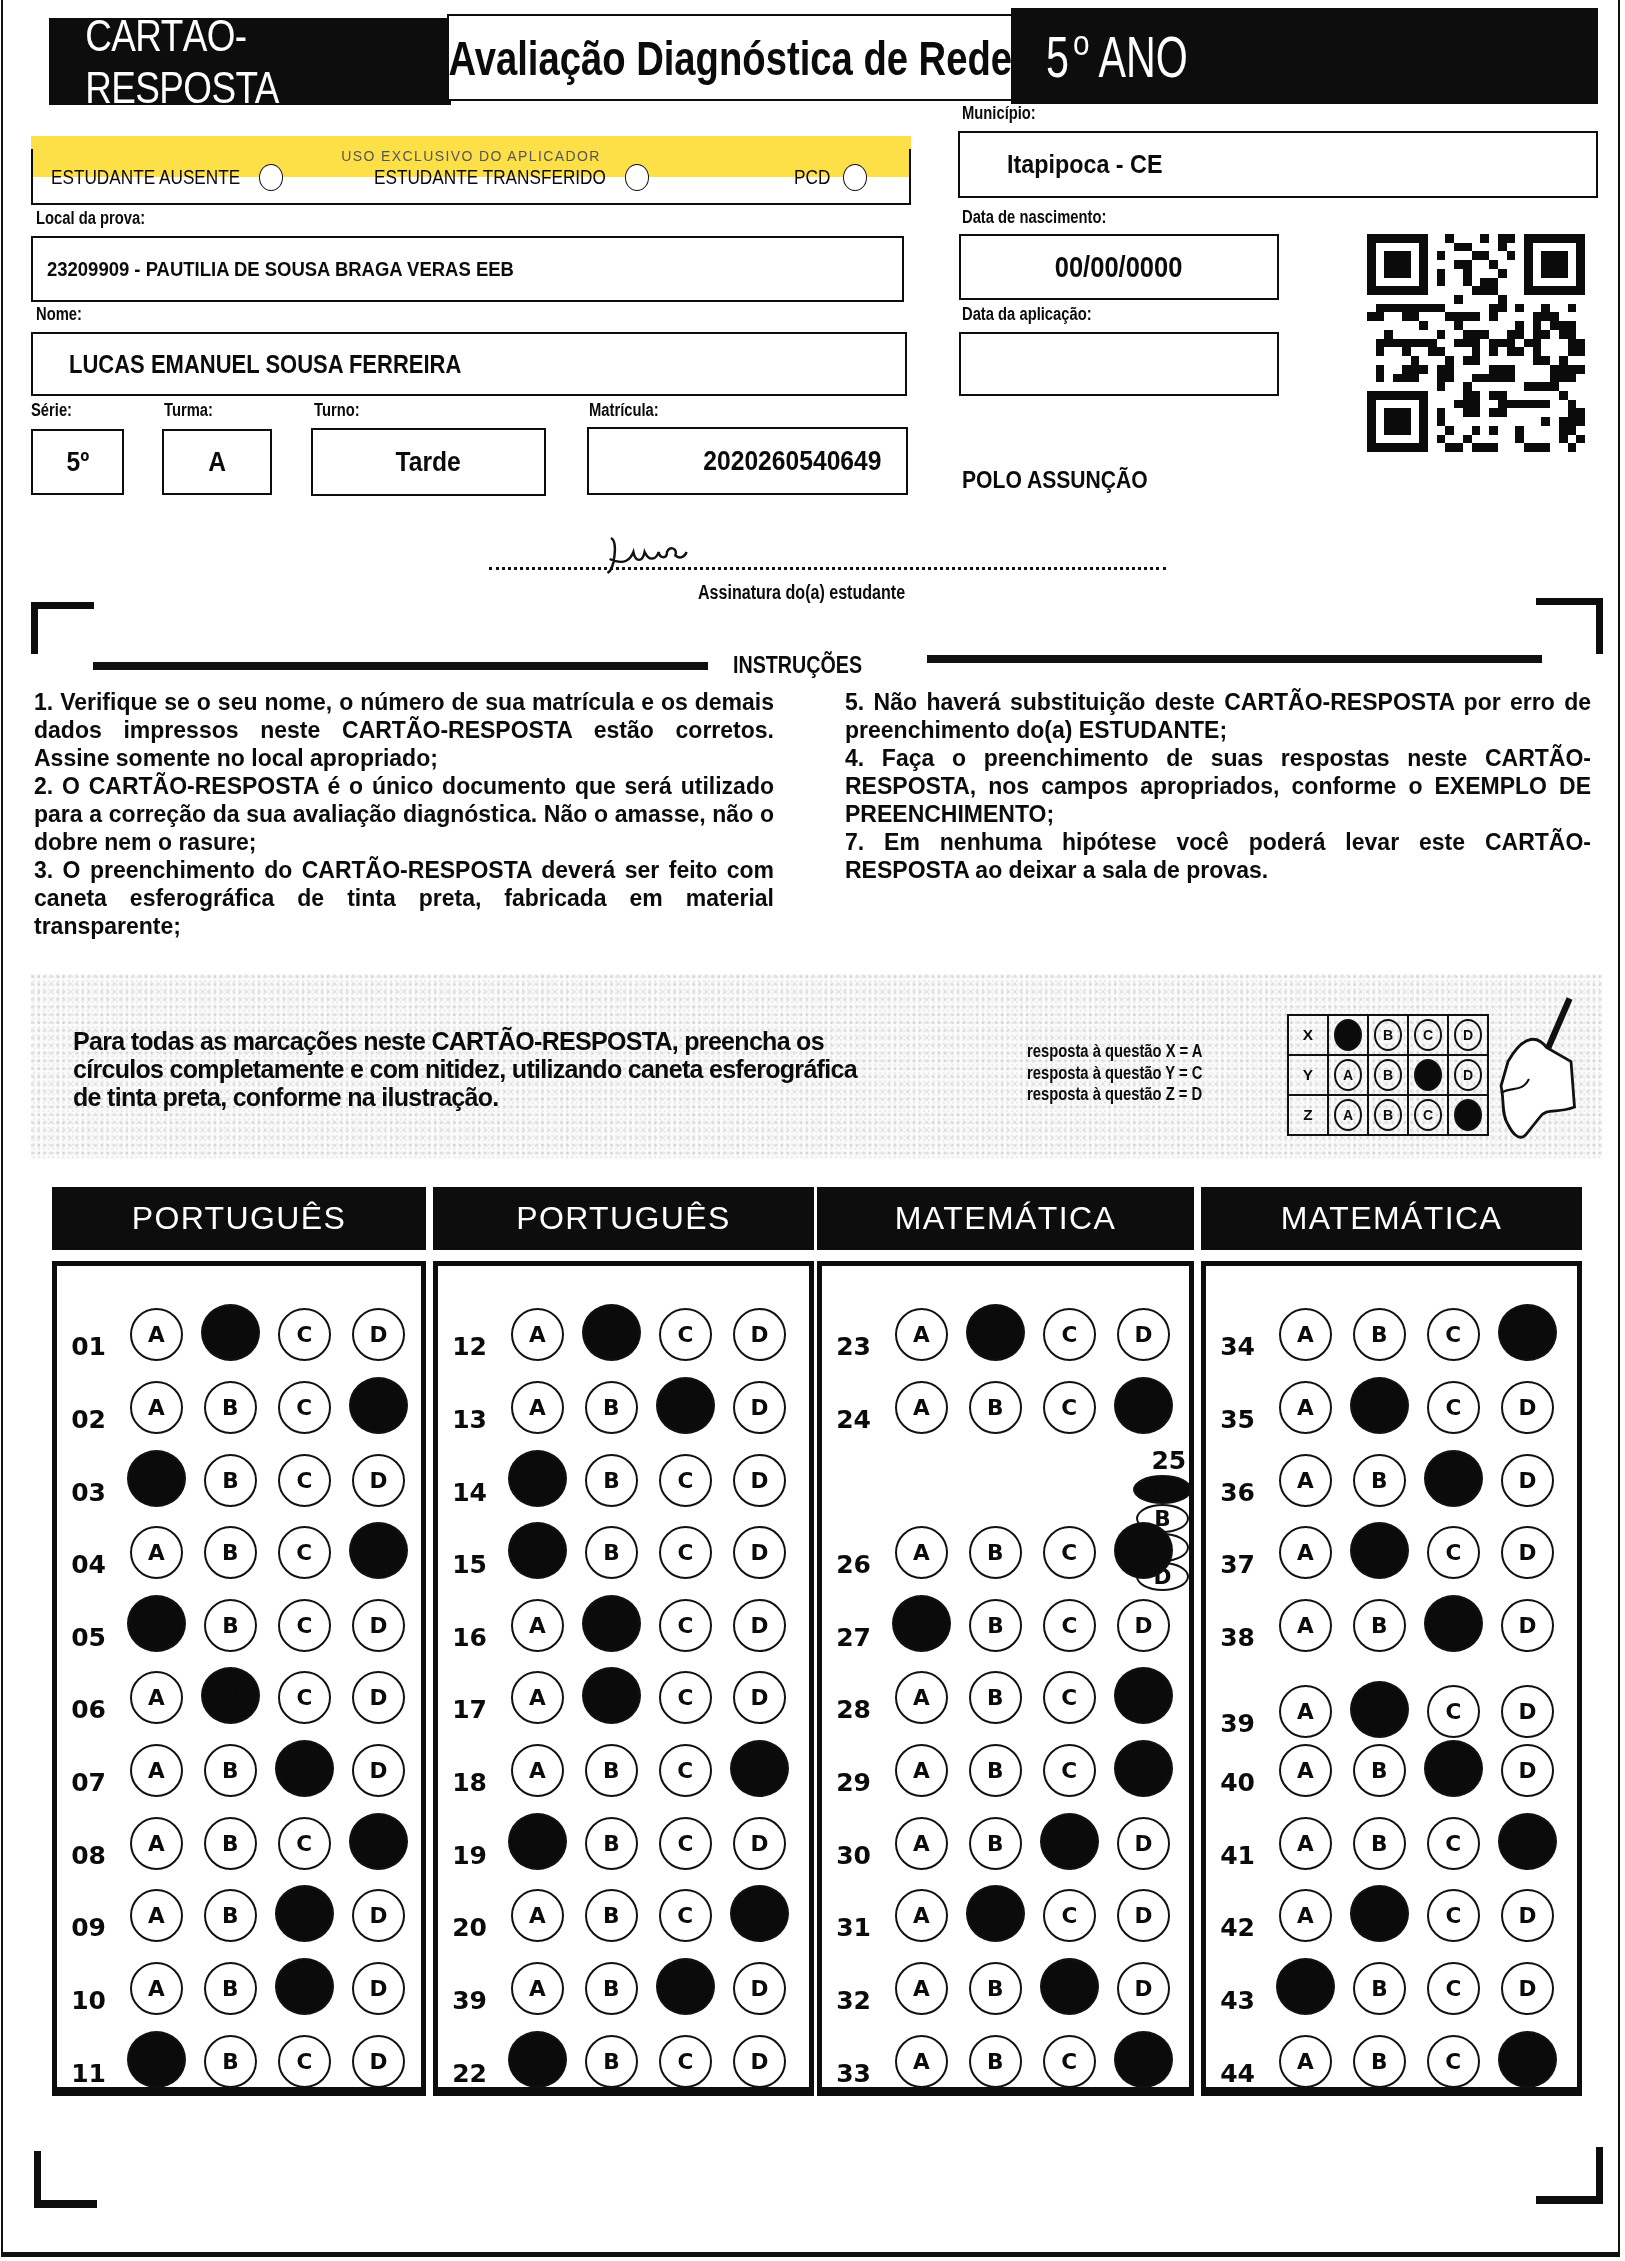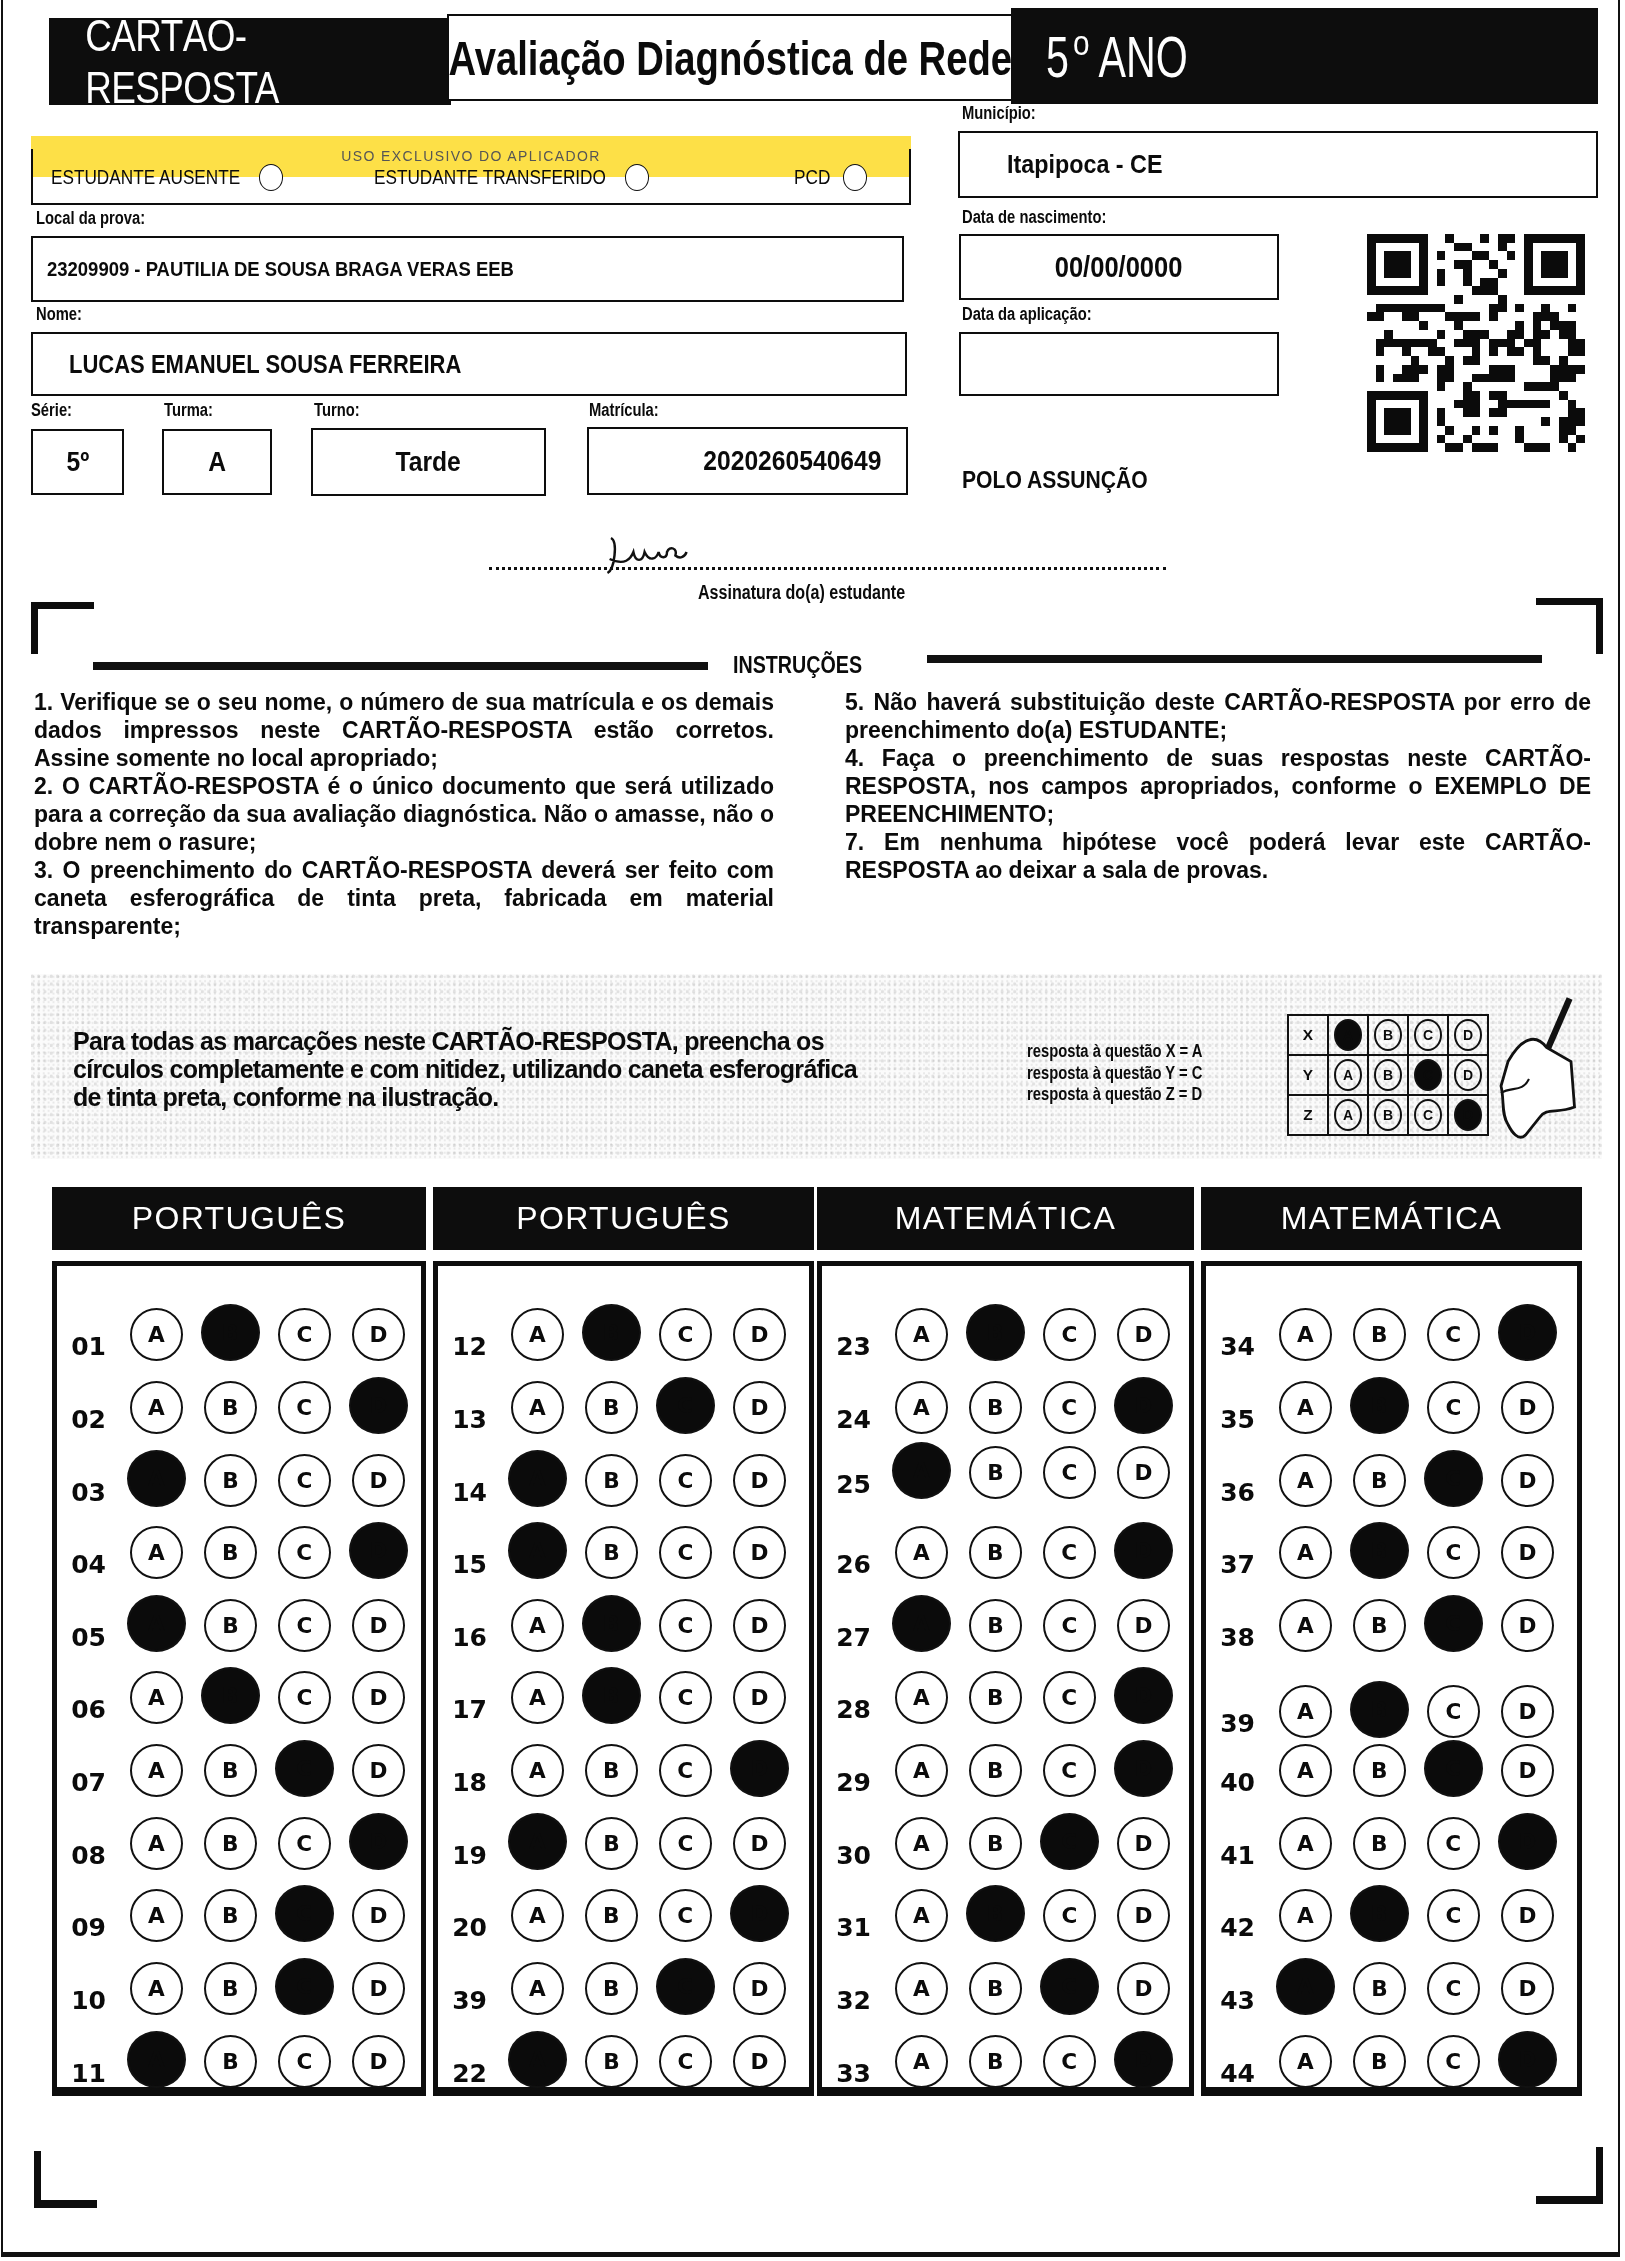--- a/index.html
+++ b/index.html
@@ -668,21 +668,21 @@
         <div class="bub">C</div>
         <div class="bub">D</div>
       </div>
       <div class="qrow" style="top: 95px;">
         <div class="qnum">24</div>
         <div class="bub">A</div>
         <div class="bub">B</div>
         <div class="bub">C</div>
         <div class="bub filled">D</div>
       </div>
-      <div class="qrow" style="top: 160px;">
+      <div class="qrow" style="top: 180px; flex-direction: column;">
         <div class="qnum">25</div>
         <div class="bub filled">A</div>
         <div class="bub">B</div>
         <div class="bub">C</div>
         <div class="bub">D</div>
       </div>
       <div class="qrow" style="top: 240px;">
         <div class="qnum">26</div>
         <div class="bub">A</div>
         <div class="bub">B</div>

